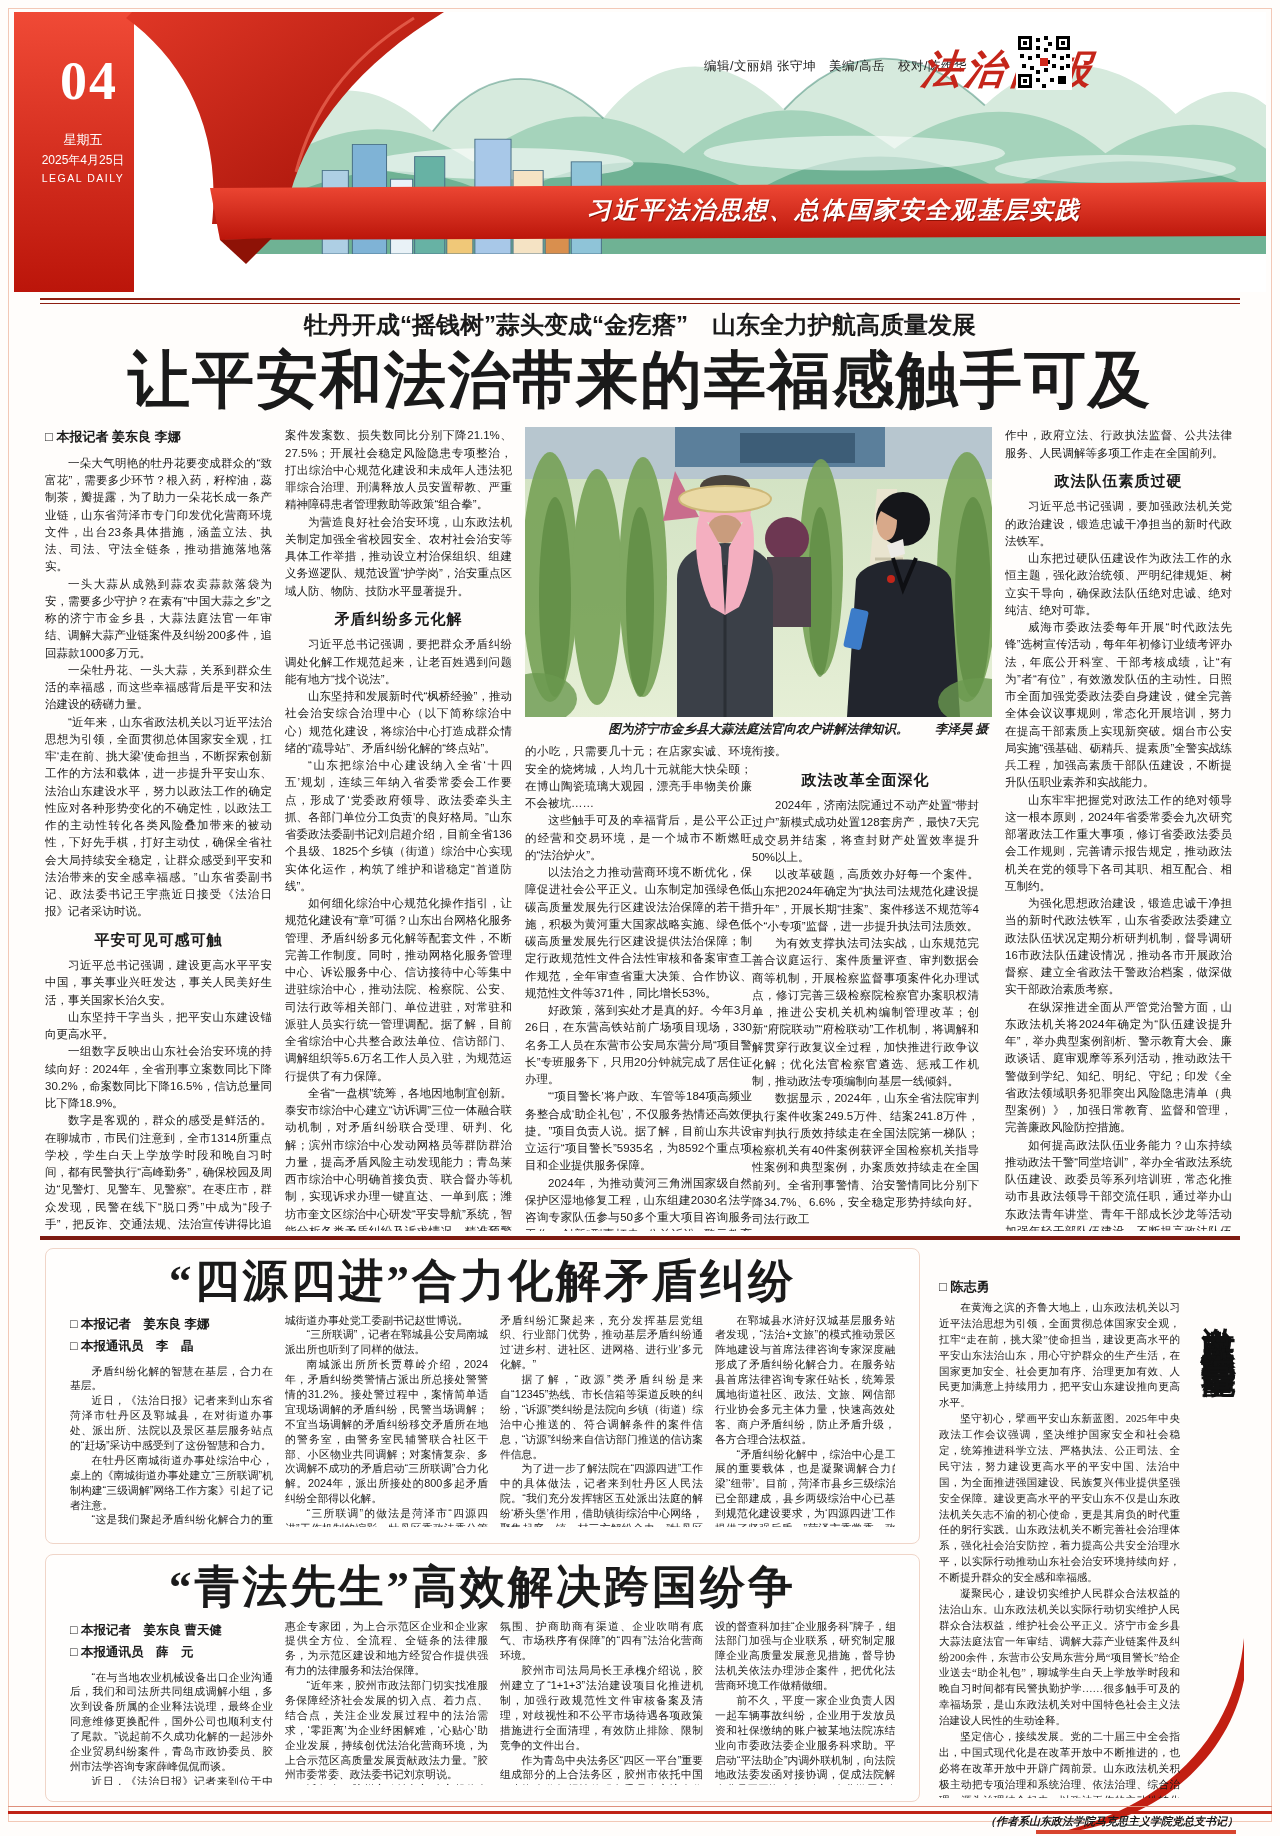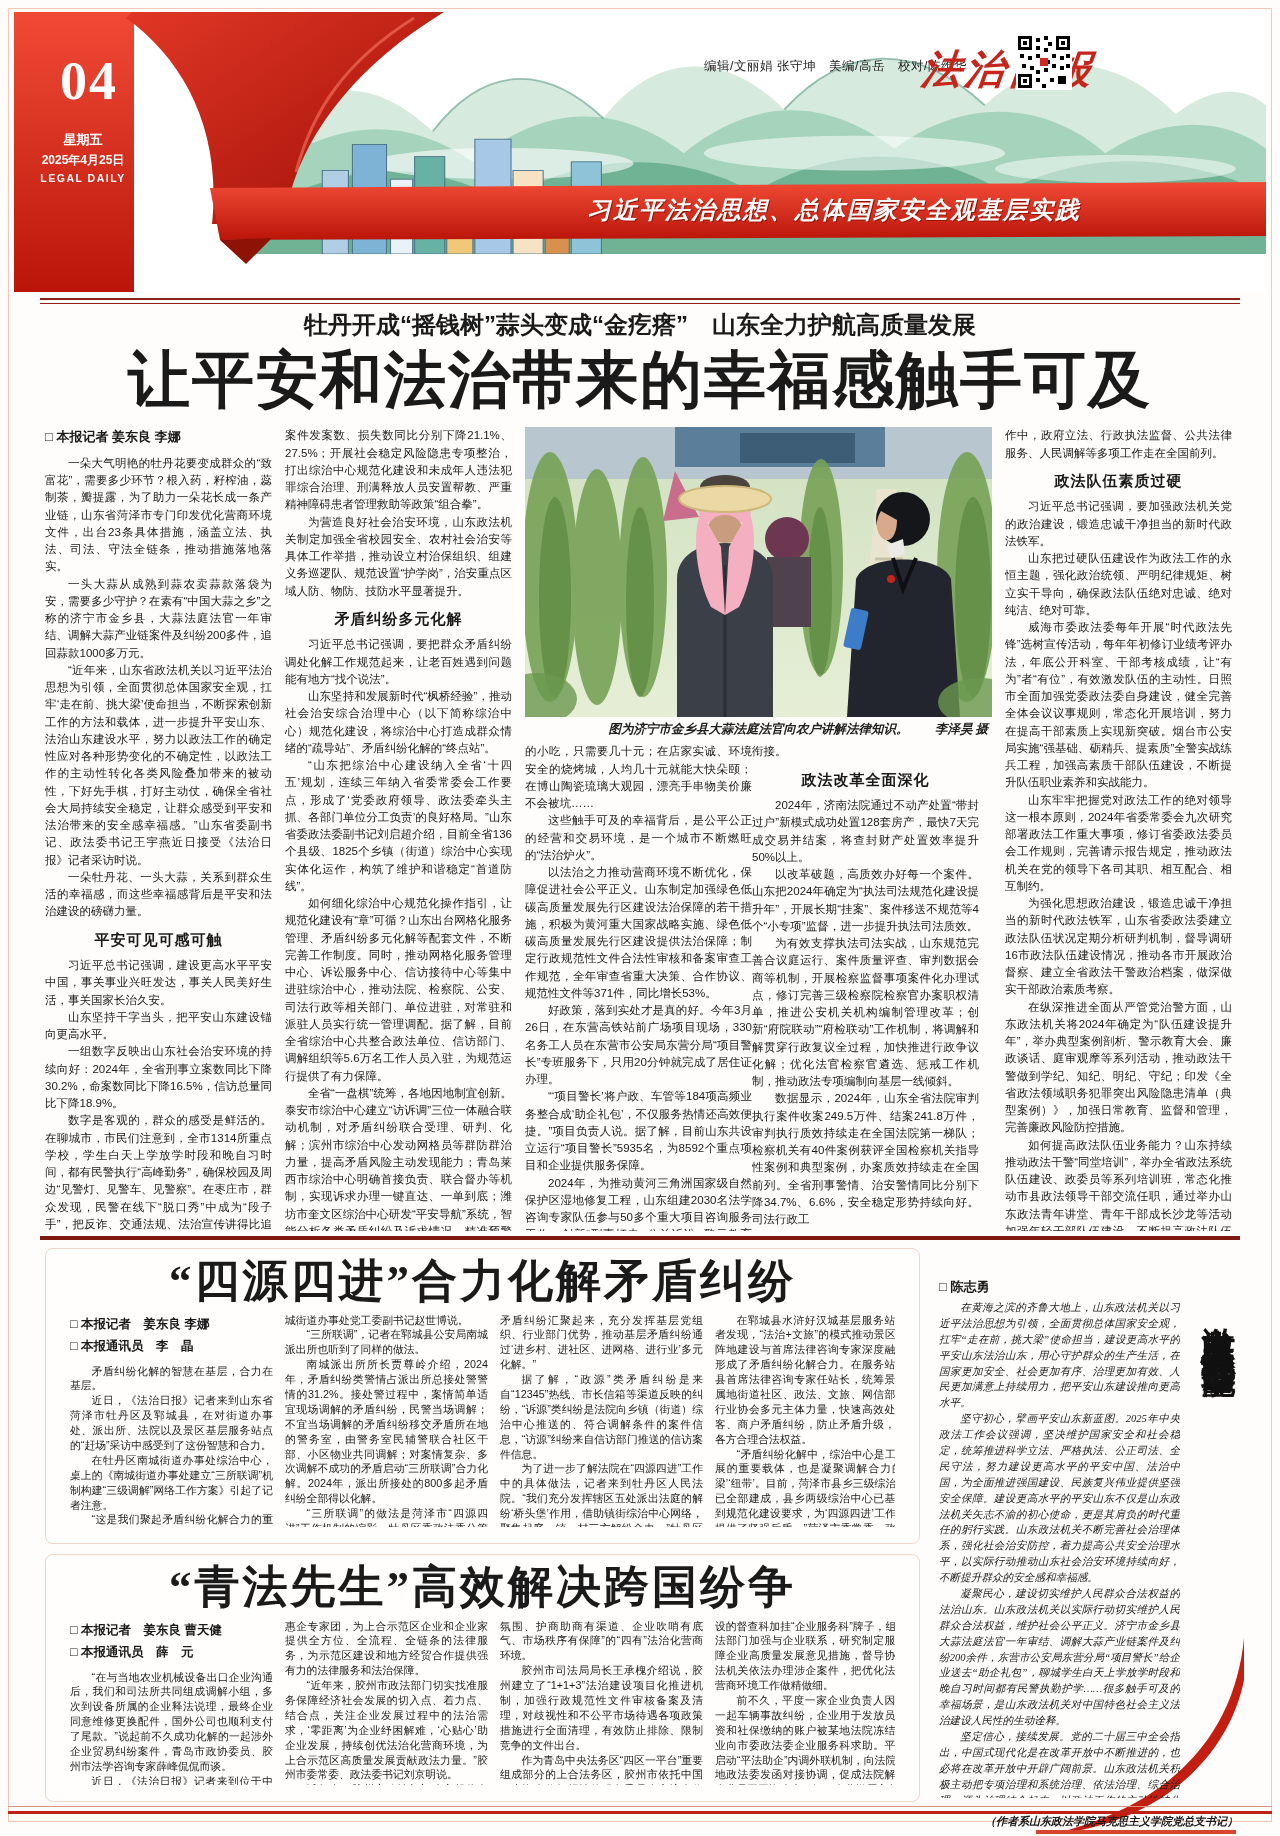--- a/index.html
+++ b/index.html
@@ -5,21 +5,21 @@
   html,body{margin:0;padding:0;}
   body{width:1280px;height:1836px;position:relative;overflow:hidden;background:#fffdfb;
        font-family:"Liberation Sans",sans-serif;color:#1a1a1a;}
   .frame{position:absolute;left:8px;top:8px;right:8px;bottom:14px;border:1px solid #f2c8b6;pointer-events:none;}
   
   .header{position:absolute;left:14px;top:12px;width:1252px;height:280px;overflow:hidden;background:#fff;}
   .mountains{position:absolute;left:238px;top:2px;width:1014px;height:240px;z-index:1;}
   .redband{position:absolute;left:0;top:0;width:1252px;height:280px;z-index:2;}
   .pagenum{position:absolute;left:30px;top:26px;width:90px;text-align:center;z-index:3;color:#fff;
            font-family:"Liberation Serif",serif;font-size:54px;font-weight:700;letter-spacing:2px;margin-top:12px;}
-  .dateblock{position:absolute;left:0;top:118px;width:138px;text-align:center;z-index:3;color:#fff;line-height:1.6;font-weight:bold;}
+  .dateblock{position:absolute;left:0;top:118px;width:138px;text-align:center;z-index:3;color:#fff;line-height:1.6;}
   .dateblock .wd{font-size:13px;} .dateblock .dt{font-size:12px;} .dateblock .en{font-size:10.5px;letter-spacing:1.5px;}
   .credits{position:absolute;left:690px;top:46px;z-index:3;font-size:12.5px;color:#222;letter-spacing:.5px;}
   .masthead{position:absolute;left:908px;top:30px;z-index:3;color:#c5251a;font-family:"Liberation Serif",serif;
             font-size:40px;font-weight:900;font-style:italic;letter-spacing:3px;transform:skewX(-6deg);}
   .qr{position:absolute;left:1002px;top:22px;z-index:3;}
   .slogan{position:absolute;left:420px;top:182px;width:800px;z-index:3;text-align:center;color:#fff;
           font-family:"Liberation Serif",serif;font-style:italic;font-weight:700;font-size:24px;letter-spacing:2px;
           text-shadow:1px 1px 0 #8e1206;}
   .rules{position:absolute;left:40px;top:298px;width:1200px;}
   .rule-a{height:2px;background:#8e1f12;} .rule-b{height:1px;background:#8e1f12;margin-top:3px;}
@@ -46,21 +46,21 @@
   .a2box{height:278px;} .a3box{height:230px;margin-top:10px;}
   .ahead{text-align:center;font-family:"Liberation Serif",serif;font-size:45px;font-weight:900;line-height:1.1;letter-spacing:3px;}
   .abody{display:flex;gap:12px;margin-top:6px;overflow:hidden;font-size:10.8px;line-height:1.38;text-align:justify;}
   .a2box .abody{height:214px;} .a3box .abody{height:166px;}
   .acol{width:203px;flex:none;overflow:hidden;}
   .abyline{font-size:12.5px;font-weight:700;line-height:1.8;margin-bottom:6px;}
   
   .sidebar{position:absolute;left:894px;top:0;width:299px;height:554px;margin-top:30px;}
   .sb-author{font-size:13px;font-weight:700;height:20px;}
   .sb-main{display:flex;gap:8px;margin-top:2px;position:relative;z-index:1;}
-  .sb-text{flex:1;height:498px;overflow:hidden;font-family:"Liberation Serif",serif;font-style:italic;
+  .sb-text{flex:1;height:498px;overflow:hidden;font-family:"Liberation Serif",serif;
            font-size:10.6px;line-height:1.5;text-align:justify;}
   .sb-title{width:50px;flex:none;writing-mode:vertical-rl;text-orientation:upright;font-family:"Liberation Serif",serif;
             font-size:34px;font-weight:900;letter-spacing:3px;line-height:1.2;height:510px;color:#111;}
   .sb-attr{margin-top:4px;text-align:right;font-family:"Liberation Serif",serif;font-style:italic;
            font-size:11px;font-weight:700;position:relative;z-index:1;}
   .curl{position:absolute;right:-8px;bottom:-6px;z-index:0;}
   .botline1{position:absolute;left:8px;right:8px;top:1806px;height:1px;background:#df907b;}
   .botline2{position:absolute;left:8px;right:8px;top:1811px;height:3px;background:#bf2114;}
 </style>
 </head>
@@ -165,22 +165,22 @@
 
 <div class="lead">
   <div class="kicker">牡丹开成“摇钱树”蒜头变成“金疙瘩”　山东全力护航高质量发展</div>
   <div class="headline">让平安和法治带来的幸福感触手可及</div>
   <div class="a1-body">
     <div class="a1col">
       <div class="byline">□ 本报记者 姜东良 李娜</div>
       <div>
           <p class="para">一朵大气明艳的牡丹花要变成群众的“致富花”，需要多少环节？根入药，籽榨油，蕊制茶，瓣提露，为了助力一朵花长成一条产业链，山东省菏泽市专门印发优化营商环境文件，出台23条具体措施，涵盖立法、执法、司法、守法全链条，推动措施落地落实。</p>
           <p class="para">一头大蒜从成熟到蒜农卖蒜款落袋为安，需要多少守护？在素有“中国大蒜之乡”之称的济宁市金乡县，大蒜法庭法官一年审结、调解大蒜产业链案件及纠纷200多件，追回蒜款1000多万元。</p>
+          <p class="para">一朵牡丹花、一头大蒜，关系到群众生活的幸福感，而这些幸福感背后是平安和法治建设的磅礴力量。</p>
           <p class="para">“近年来，山东省政法机关以习近平法治思想为引领，全面贯彻总体国家安全观，扛牢‘走在前、挑大梁’使命担当，不断探索创新工作的方法和载体，进一步提升平安山东、法治山东建设水平，努力以政法工作的确定性应对各种形势变化的不确定性，以政法工作的主动性转化各类风险叠加带来的被动性，下好先手棋，打好主动仗，确保全省社会大局持续安全稳定，让群众感受到平安和法治带来的安全感幸福感。”山东省委副书记、政法委书记王宇燕近日接受《法治日报》记者采访时说。</p>
-          <p class="para">一朵牡丹花、一头大蒜，关系到群众生活的幸福感，而这些幸福感背后是平安和法治建设的磅礴力量。</p>
           <div class="sec-head">平安可见可感可触</div>
           <p class="para">习近平总书记强调，建设更高水平平安中国，事关事业兴旺发达，事关人民美好生活，事关国家长治久安。</p>
           <p class="para">山东坚持干字当头，把平安山东建设锚向更高水平。</p>
           <p class="para">一组数字反映出山东社会治安环境的持续向好：2024年，全省刑事立案数同比下降30.2%，命案数同比下降16.5%，信访总量同比下降18.9%。</p>
           <p class="para">数字是客观的，群众的感受是鲜活的。在聊城市，市民们注意到，全市1314所重点学校，学生白天上学放学时段和晚自习时间，都有民警执行“高峰勤务”，确保校园及周边“见警灯、见警车、见警察”。在枣庄市，群众发现，民警在线下“脱口秀”中成为“段子手”，把反诈、交通法规、法治宣传讲得比追剧还“上头”。</p>
         </div>
     </div>
     <div class="a1col">
         <p class="para noind">案件发案数、损失数同比分别下降21.1%、27.5%；开展社会稳定风险隐患专项整治，打出综治中心规范化建设和未成年人违法犯罪综合治理、刑满释放人员安置帮教、严重精神障碍患者管理救助等政策“组合拳”。</p>
         <p class="para">为营造良好社会治安环境，山东政法机关制定加强全省校园安全、农村社会治安等具体工作举措，推动设立村治保组织、组建义务巡逻队、规范设置“护学岗”，治安重点区域人防、物防、技防水平显著提升。</p>

